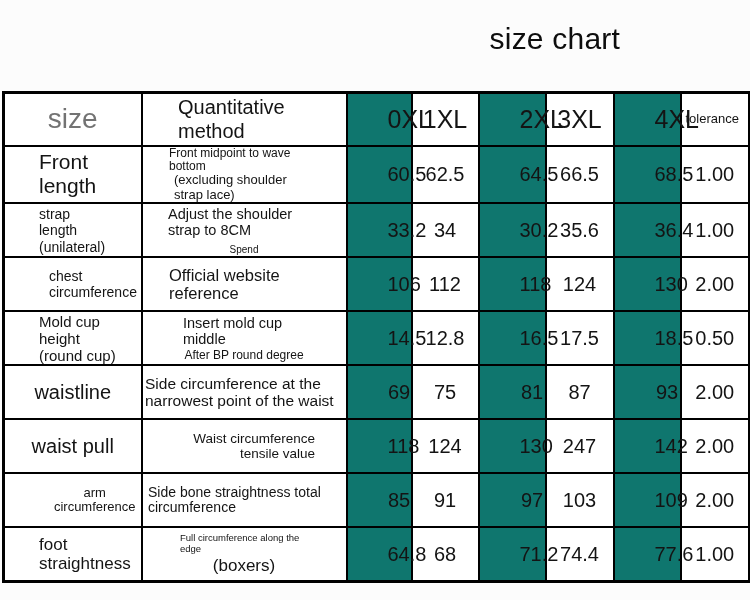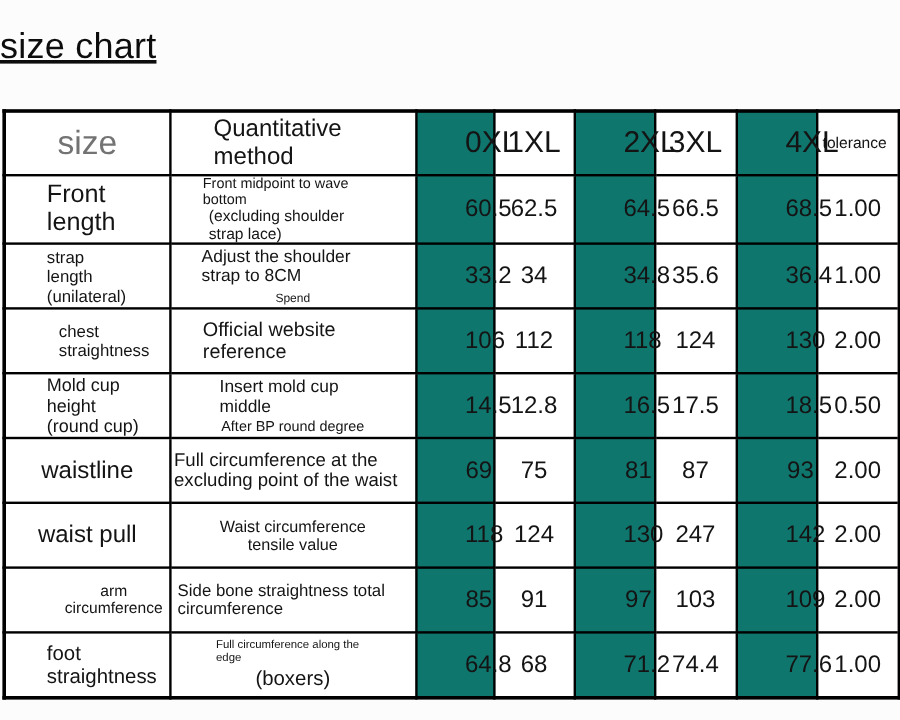--- a/index.html
+++ b/index.html
@@ -6,24 +6,23 @@
   body{
     width:750px;height:600px;
     background:#fcfcfc;
     font-family:"Liberation Sans", sans-serif;
     color:#141414;
     position:relative;
     overflow:hidden;
   }
   .title{
     position:absolute; left:0; top:22px; width:620px;
-    text-align:left;
+    text-align:right;
     font-size:30px; font-weight:500; color:#0d0d0d;
     letter-spacing:0.2px;
-    text-decoration:underline;
   }
   table.sizechart{
     position:absolute; left:2px; top:91px;
     border-collapse:collapse; table-layout:fixed;
     width:746px;
     border:3px solid #000;
     background:#ffffff;
   }
   td{
     border:2px solid #000;
@@ -55,21 +54,21 @@
   .r7 .lt{font-size:17px; max-width:112px; margin-left:34px; text-align:left;}
   
   .r0 .s0{font-size:12px; max-width:150px; margin:0 auto; text-align:left;}
   .r0 .s1{font-size:13px; max-width:140px; margin:0 auto; text-align:left;}
   .r1 .s0{font-size:14.5px; max-width:152px; margin:0 auto; text-align:left;}
   .r1 .s1{font-size:10px; text-align:center; margin-top:5px;}
   .r2 .s0{font-size:16.5px; max-width:150px; margin:0 auto; text-align:left;}
   .r3 .s0{font-size:14.5px; max-width:122px; margin:0 auto; text-align:left;}
   .r3 .s1{font-size:12px; text-align:center; margin-top:2px;}
   .r4 .s0{font-size:15.5px; max-width:198px; margin:0 auto; text-align:left;}
-  .r5 .s0{font-size:13.5px; max-width:142px; margin:0 auto; text-align:center;}
+  .r5 .s0{font-size:13.5px; max-width:142px; margin:0 auto; text-align:right;}
   .r6 .s0{font-size:14px; max-width:192px; margin:0 auto; text-align:left;}
   .r7 .s0{font-size:9.5px; max-width:128px; margin:0 auto; text-align:left;}
   .r7 .s1{font-size:17px; text-align:center; margin-top:2px;}
 </style>
 </head>
 <body>
 
 <div class="title">size chart</div>
 
 <table class="sizechart">
@@ -118,29 +117,29 @@
     <tr class="dr r1">
       <td>
           <div class="lt">strap length (unilateral)</div>
         </td>
       <td class="m">
         <div class="seg s0">Adjust the shoulder strap to 8CM</div>
         <div class="seg s1">Spend</div>
       </td>
       <td class="v g">33.2</td>
       <td class="v">34</td>
-      <td class="v g">34.8</td>
+      <td class="v g">30.2</td>
       <td class="v">35.6</td>
       <td class="v g">36.4</td>
       <td class="v">1.00</td>
     </tr>
 
     <tr class="dr r2">
       <td>
-          <div class="lt">chest straightness</div>
+          <div class="lt">chest circumference</div>
         </td>
       <td class="m">
         <div class="seg s0">Official website reference</div>
       </td>
       <td class="v g">106</td>
       <td class="v">112</td>
       <td class="v g">118</td>
       <td class="v">124</td>
       <td class="v g">130</td>
       <td class="v">2.00</td>
@@ -160,21 +159,21 @@
       <td class="v">17.5</td>
       <td class="v g">18.5</td>
       <td class="v">0.50</td>
     </tr>
 
     <tr class="dr r4">
       <td>
           <div class="lt">waistline</div>
         </td>
       <td class="m">
-        <div class="seg s0">Full circumference at the excluding point of the waist</div>
+        <div class="seg s0">Side circumference at the narrowest point of the waist</div>
       </td>
       <td class="v g">69</td>
       <td class="v">75</td>
       <td class="v g">81</td>
       <td class="v">87</td>
       <td class="v g">93</td>
       <td class="v">2.00</td>
     </tr>
 
     <tr class="dr r5">

